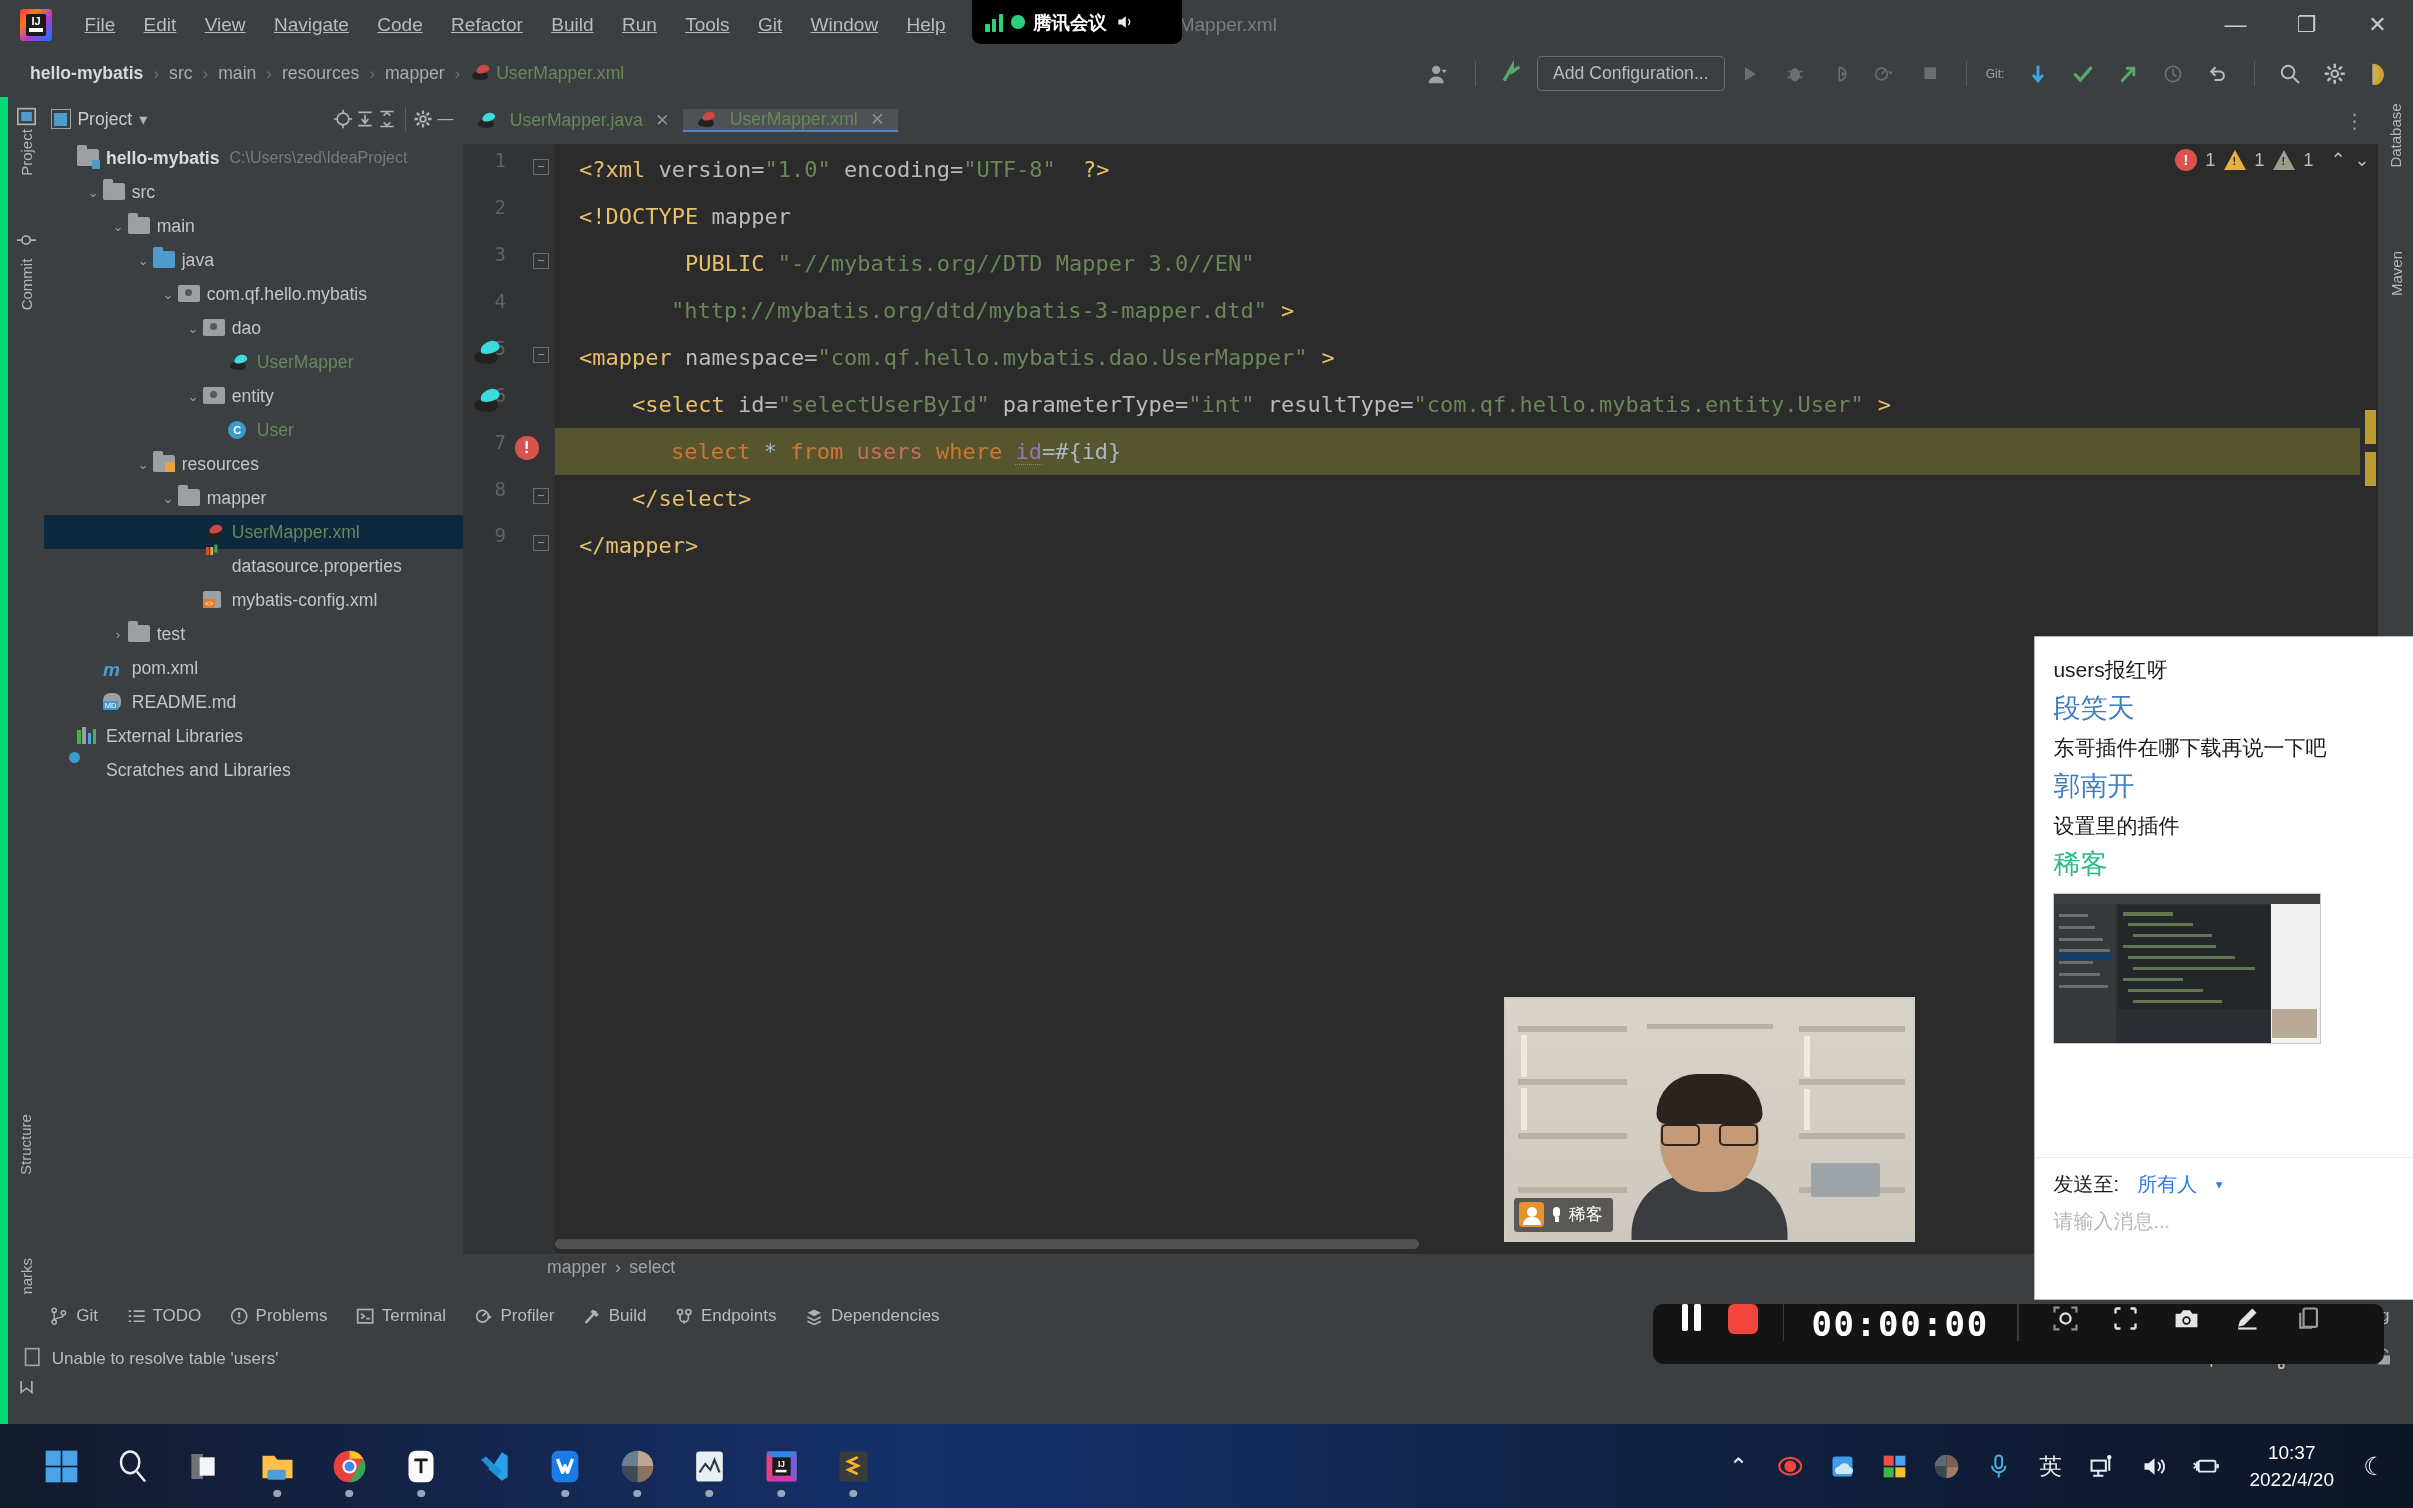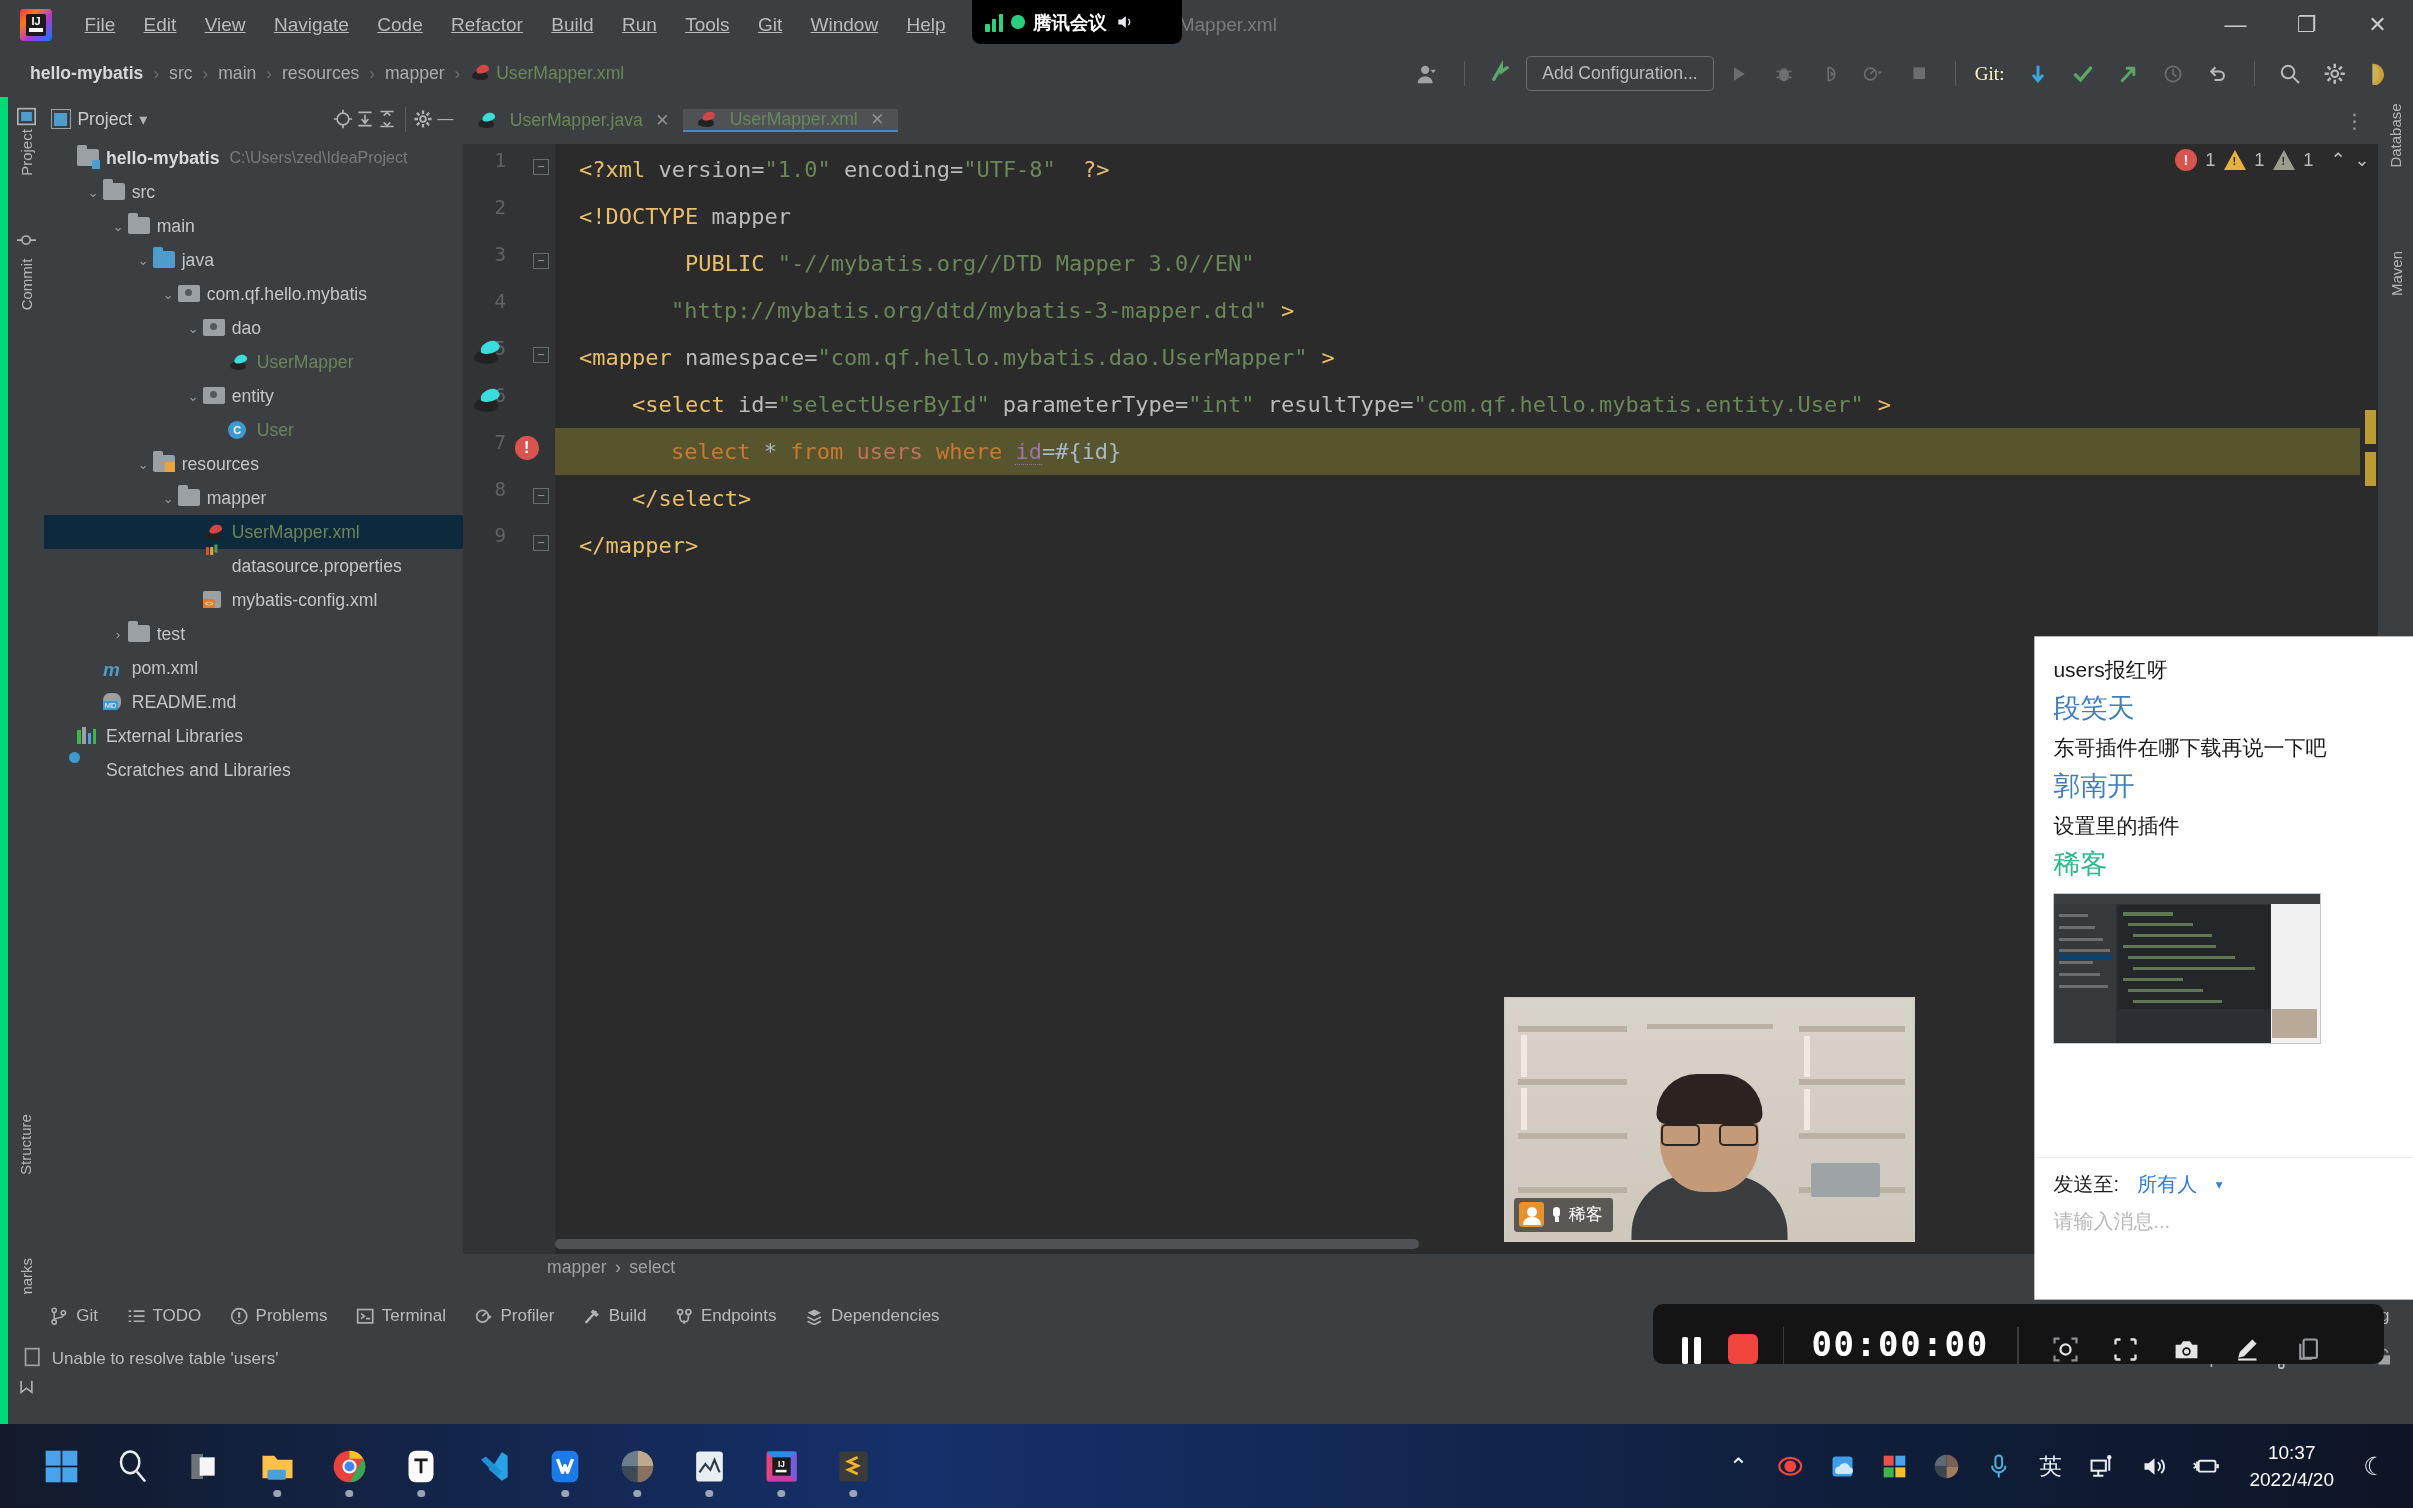--- a/index.html
+++ b/index.html
@@ -79,21 +79,21 @@
   .mybatis-ico.cyan::after{background:#3ddcdc;}
 
   .tb-right { margin-left:auto; display:flex; align-items:center; gap:6px; padding-right:13.4px; }
   .tb-btn { width:39px; height:39px; display:flex; align-items:center; justify-content:center;
             color:#9fa3a6; font-size:18.4px; }
   .tb-sep { width:0.8px; height:25px; background:#5a5d5f; margin:0 10px; }
   .addcfg {
     border:0.8px solid #6b6e70; border-radius:4.2px; color:#b9bcbe;
     font-size:17.6px; padding:5.9px 15px; white-space:nowrap;
   }
-  .gitlbl { color:#fef9c3; font-size:19px; margin:0 8.4px 0 3.4px;font-family:Liberation Serif, serif; }
+  .gitlbl { color:#a3a3a3; font-size:12px; margin:0 8.4px 0 3.4px; }
 
   
   .lstrip { position:absolute; left:8.4px; top:97px; width:35px; height:1240px; background:#3c3f41; }
   .vtext {
     position:absolute; left:-18.4px; width:72px; color:#b4b7b9; font-size:15px;
     transform: rotate(-90deg); text-align:center; white-space:nowrap;
   }
   .lstrip .ico { position:absolute; left:8.4px; width:19px; height:19px; }
 
   
@@ -283,21 +283,21 @@
   .chat-foot { position:absolute; left:0; right:0; bottom:0; height:142px; border-top:0.8px solid #ececec; }
   .sendto { display:flex; align-items:center; gap:18.4px; padding:13.4px 0 0 18.4px; }
   .sendto .lbl { font-size:20px; color:#1a1a1a; }
   .sendto .val { font-size:20px; color:#2e7ae0; }
   .sendto .caret { color:#2e7ae0; font-size:13.4px; }
   .msgbox { padding:10px 18.4px 0 18.4px; font-size:20px; color:#b8b8b8; }
 
   
   .rec {
     position:absolute; left:1653px; top:1304px; width:731px; height:60px;
-    background:#141414; border-radius:10px; display:flex; align-items:flex-end; z-index:36;
+    background:#141414; border-radius:10px; display:flex; align-items:flex-start; z-index:36;
   }
   .rec-pause { margin-left:28.5px; display:flex; gap:5.9px; }
   .rec-pause i { display:block; width:6.7px; height:27px; background:#fff; border-radius:1.7px; }
   .rec-stop { margin-left:27px; width:30px; height:30px; background:#f2453d; border-radius:5.9px; }
   .rec-div { width:1.7px; height:37px; background:#3a3a3a; margin-left:25px; }
   .rec-time {
     margin-left:27px; color:#fff; font-size:34px; letter-spacing:1.7px;
     font-family:"DejaVu Sans Mono", monospace; font-weight:bold;
   }
   .rec-div2 { width:1.7px; height:37px; background:#3a3a3a; margin-left:28.5px; }

